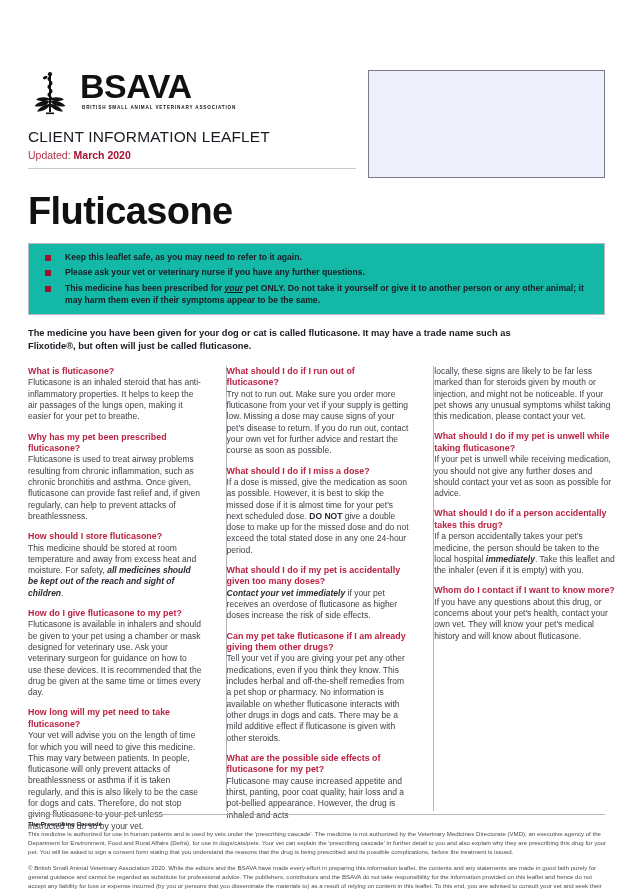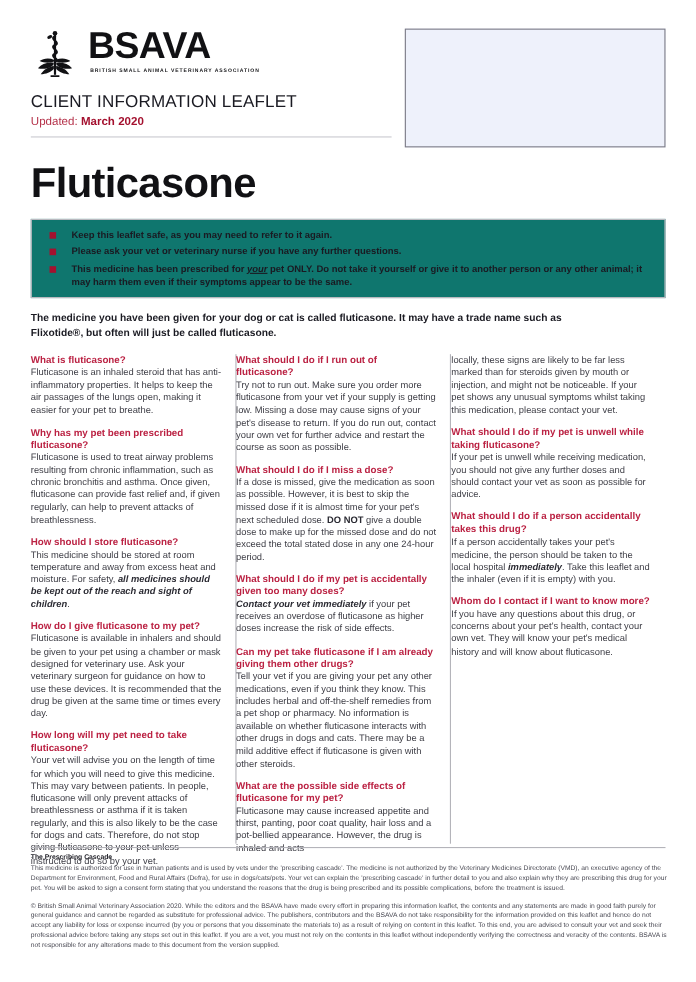--- a/index.html
+++ b/index.html
@@ -10,20 +10,21 @@
     background: #ffffff;
     font-family: "Liberation Sans", sans-serif;
     color: #3b3b42;
     overflow: hidden;
   }
   .page {
     position: relative;
     width: 633px;
     height: 761px;
     padding: 0;
+    margin-top: 44px;
   }
 
   
   .header {
     position: absolute;
     left: 28px; top: 26px;
     width: 577px;
     height: 112px;
   }
   .logo-row { display: flex; align-items: flex-start; gap: 8px; }
@@ -86,21 +87,21 @@
     letter-spacing: -0.6px;
     color: #111114;
     line-height: 1;
   }
 
   
   .keybox {
     position: absolute;
     left: 28px; top: 199px;
     width: 577px;
-    background: #0f766e;
+    background: #14b8a6;
     border: 1px solid #b9b9bf;
     padding: 7px 10px 7px 10px;
   }
   .keyline {
     display: flex;
     align-items: flex-start;
     margin: 0 0 3px 0;
   }
   .keyline:last-child { margin-bottom: 0; }
   .kbullet {
@@ -128,21 +129,21 @@
     line-height: 1.42;
   }
 
   
   .cols {
     position: absolute;
     left: 28px; top: 322px;
     width: 577px;
     height: 445px;
     display: flex;
-    gap: 0;
+    gap: 12px;
   }
   .col {
     width: 185.6px;
     flex: 0 0 185.6px;
     padding-right: 12px;
     position: relative;
   }
   .col + .col {
     border-left: 1px solid #b4b4ba;
     width: 195.7px;

